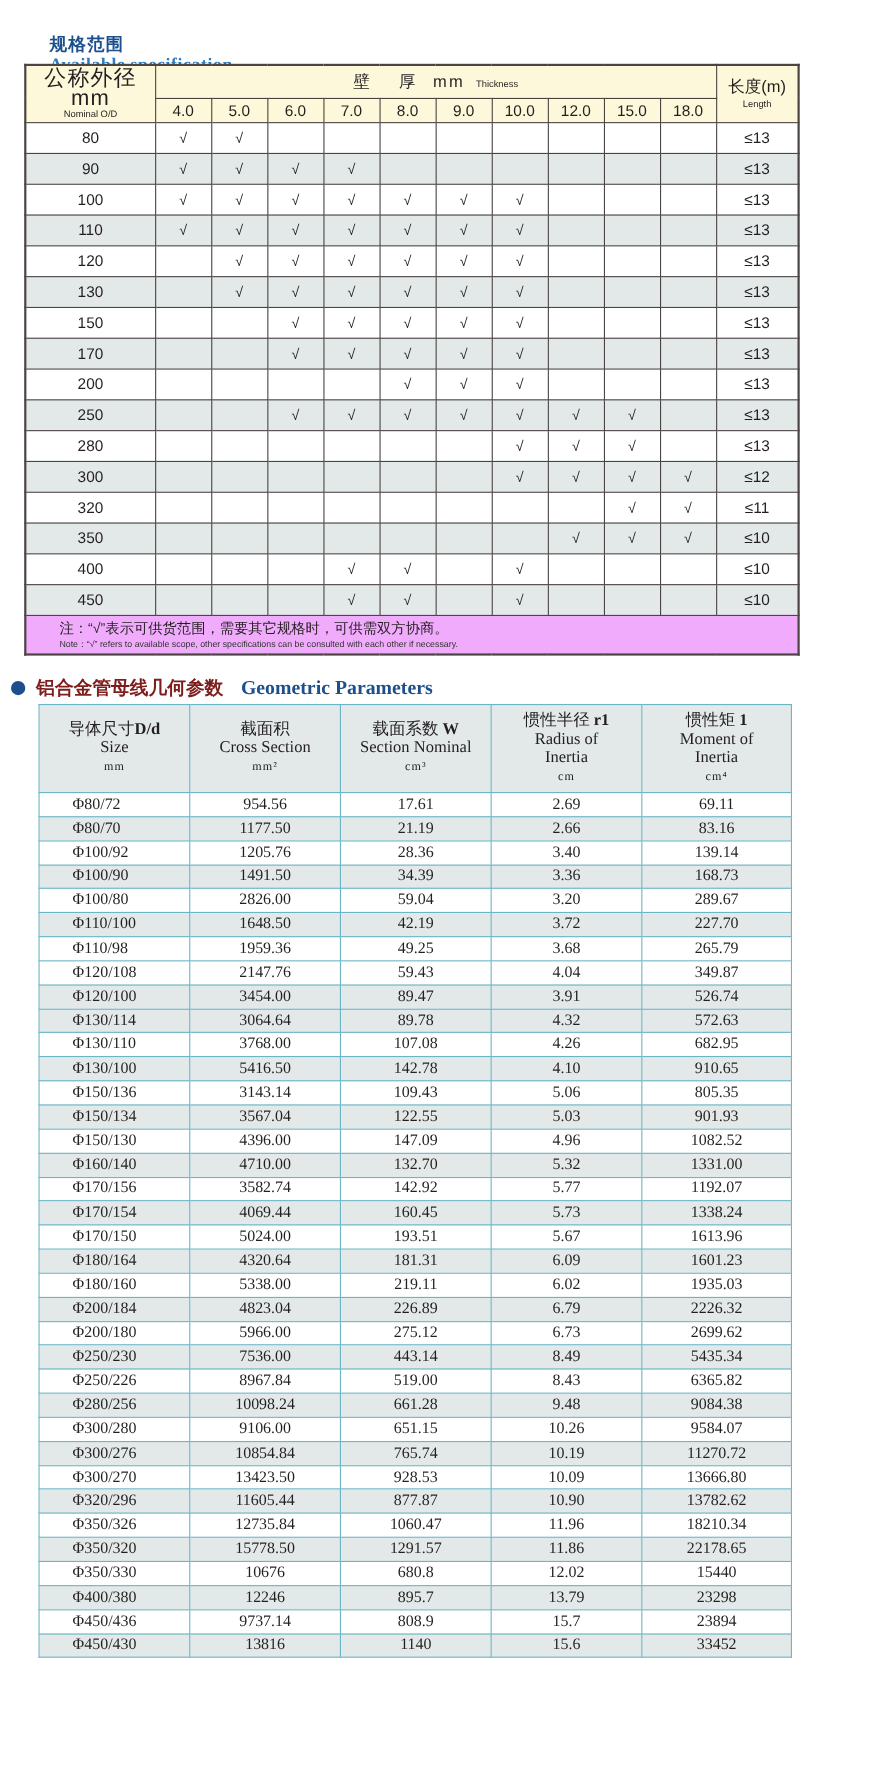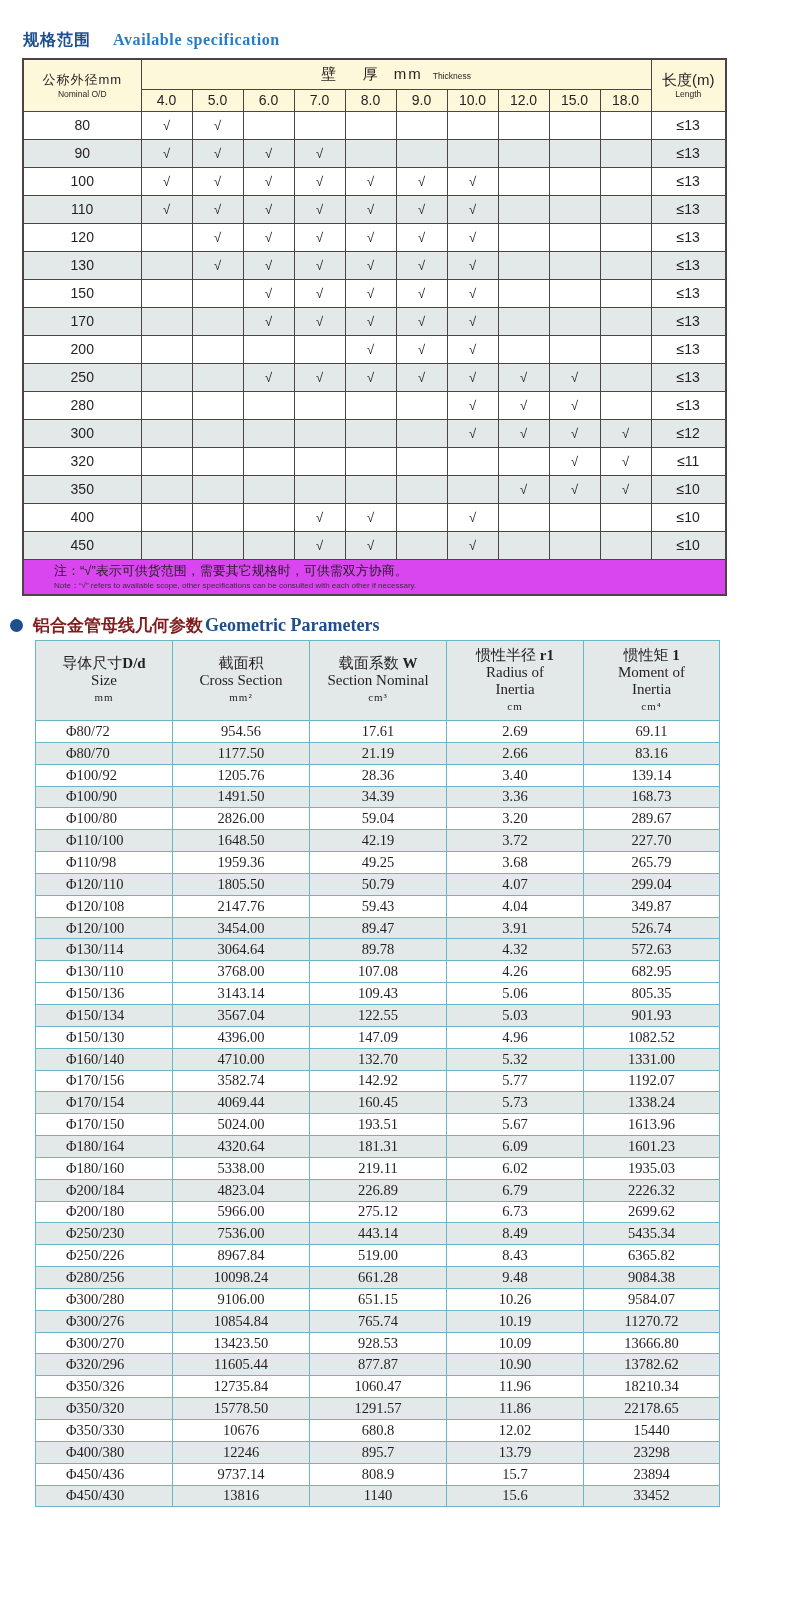--- a/index.html
+++ b/index.html
@@ -1,48 +1,48 @@
 <!DOCTYPE html>
 <html><head>
 <meta charset="utf-8">
 <style>
   * { box-sizing: border-box; margin: 0; padding: 0; }
   html, body { width: 790px; height: 1612px; background: #ffffff; overflow: hidden; }
   body { position: relative; font-family: "Liberation Sans", sans-serif; color: #231f20; }
 
-  .title1 { position: absolute; left: 23px; top: 30px; height: 22px; display: flex; align-items: baseline; }
+  .title1 { position: absolute; left: 23px; top: 30px; height: 22px; display: flex; align-items: baseline; flex-direction: column; }
   .title1 .cn { font-family: "DejaVu Serif", serif; font-weight: bold; font-size: 16px; color: #1d4f8c; letter-spacing: 1px; }
   .title1 .en { font-family: "Liberation Serif", serif; font-weight: bold; font-size: 16px; color: #2a7bbf; margin-left: 22px; letter-spacing: 0.6px; }
 
   table { border-collapse: collapse; table-layout: fixed; }
 
   
   .spec { position: absolute; left: 22px; top: 58px; width: 703px; border: 2px solid #4a4443; }
   .spec td, .spec th { border: 1px solid #4a4443; text-align: center; vertical-align: middle; font-weight: normal; }
   .spec thead th { background: #fdf8d9; }
   .spec .h-od { height: 52px; }
-  .spec .h-od .cn { font-size: 13px; display: block; line-height: 18px; letter-spacing: 1px; }
+  .spec .h-od .cn { font-size: 20px; display: block; line-height: 18px; letter-spacing: 1px; }
   .spec .h-od .en { font-size: 8.5px; display: block; line-height: 11px; }
   .spec .h-thk { height: 28px; font-size: 15px; letter-spacing: 2px; }
   .spec .h-thk .thk-small { font-size: 8.5px; letter-spacing: 0; margin-left: 10px; }
   .spec .h-thk .mm { margin-left: 14px; }
   .spec .h-col { height: 20px; font-size: 14px; }
   .spec .h-len .cn { font-size: 15px; display: block; line-height: 18px; }
   .spec .h-len .en { font-size: 8.5px; display: block; line-height: 11px; }
   .spec tbody td { height: 28px; font-size: 14px; }
   .spec tbody tr.alt td { background: #e3e8e8; }
   .spec td.chk { font-size: 13px; }
-  .spec .note { height: 36px; text-align: left; padding-left: 30px; background: #d946ef; }
+  .spec .note { height: 36px; text-align: left; padding-left: 30px; background: #f0abfc; }
   .spec .note .cn { font-size: 13px; display: block; line-height: 19px; }
   .spec .note .en { font-size: 8px; display: block; line-height: 12px; color: #333; }
 
   .title2 { position: absolute; left: 10px; top: 612px; height: 26px; display: flex; align-items: center; }
   .title2 .dot { width: 13px; height: 13px; border-radius: 50%; background: #1d4f8c; margin-right: 10px; }
   .title2 .cn { font-family: "DejaVu Serif", serif; font-weight: bold; font-size: 17px; color: #7f1d1d; }
-  .title2 .en { font-family: "Liberation Serif", serif; font-weight: bold; font-size: 18px; color: #1d4f8c; margin-left: 2px; }
+  .title2 .en { font-family: "Liberation Serif", serif; font-weight: bold; font-size: 18px; color: #1d4f8c; margin-left: 16px; }
 
   
   .geo { position: absolute; left: 35px; top: 640px; width: 684px; border: 1px solid #6bb6c6; font-family: "Liberation Serif", serif; }
   .geo td, .geo th { border: 1px solid #6bb6c6; text-align: center; vertical-align: middle; font-weight: normal; }
   .geo thead th { background: #e3e8e8; height: 80px; line-height: 17px; font-size: 14px; }
   .geo thead .l1 { display: block; font-size: 15px; }
   .geo thead .l1 b { font-weight: bold; }
   .geo thead .unit { display: block; font-size: 11px; letter-spacing: 1px; }
   .geo tbody td { height: 21.85px; font-size: 14.5px; }
   .geo tbody tr.alt td { background: #e3e8e8; }
@@ -422,27 +422,20 @@
         <td>3.72</td>
         <td>227.70</td>
       </tr>
       <tr>
         <td class="size">Φ110/98</td>
         <td>1959.36</td>
         <td>49.25</td>
         <td>3.68</td>
         <td>265.79</td>
       </tr>
-      <tr class="alt">
-        <td class="size">Φ120/110</td>
-        <td>1805.50</td>
-        <td>50.79</td>
-        <td>4.07</td>
-        <td>299.04</td>
-      </tr>
       <tr>
         <td class="size">Φ120/108</td>
         <td>2147.76</td>
         <td>59.43</td>
         <td>4.04</td>
         <td>349.87</td>
       </tr>
       <tr class="alt">
         <td class="size">Φ120/100</td>
         <td>3454.00</td>
@@ -457,20 +450,27 @@
         <td>4.32</td>
         <td>572.63</td>
       </tr>
       <tr>
         <td class="size">Φ130/110</td>
         <td>3768.00</td>
         <td>107.08</td>
         <td>4.26</td>
         <td>682.95</td>
       </tr>
+      <tr class="alt">
+        <td class="size">Φ130/100</td>
+        <td>5416.50</td>
+        <td>142.78</td>
+        <td>4.10</td>
+        <td>910.65</td>
+      </tr>
       <tr>
         <td class="size">Φ150/136</td>
         <td>3143.14</td>
         <td>109.43</td>
         <td>5.06</td>
         <td>805.35</td>
       </tr>
       <tr class="alt">
         <td class="size">Φ150/134</td>
         <td>3567.04</td>

